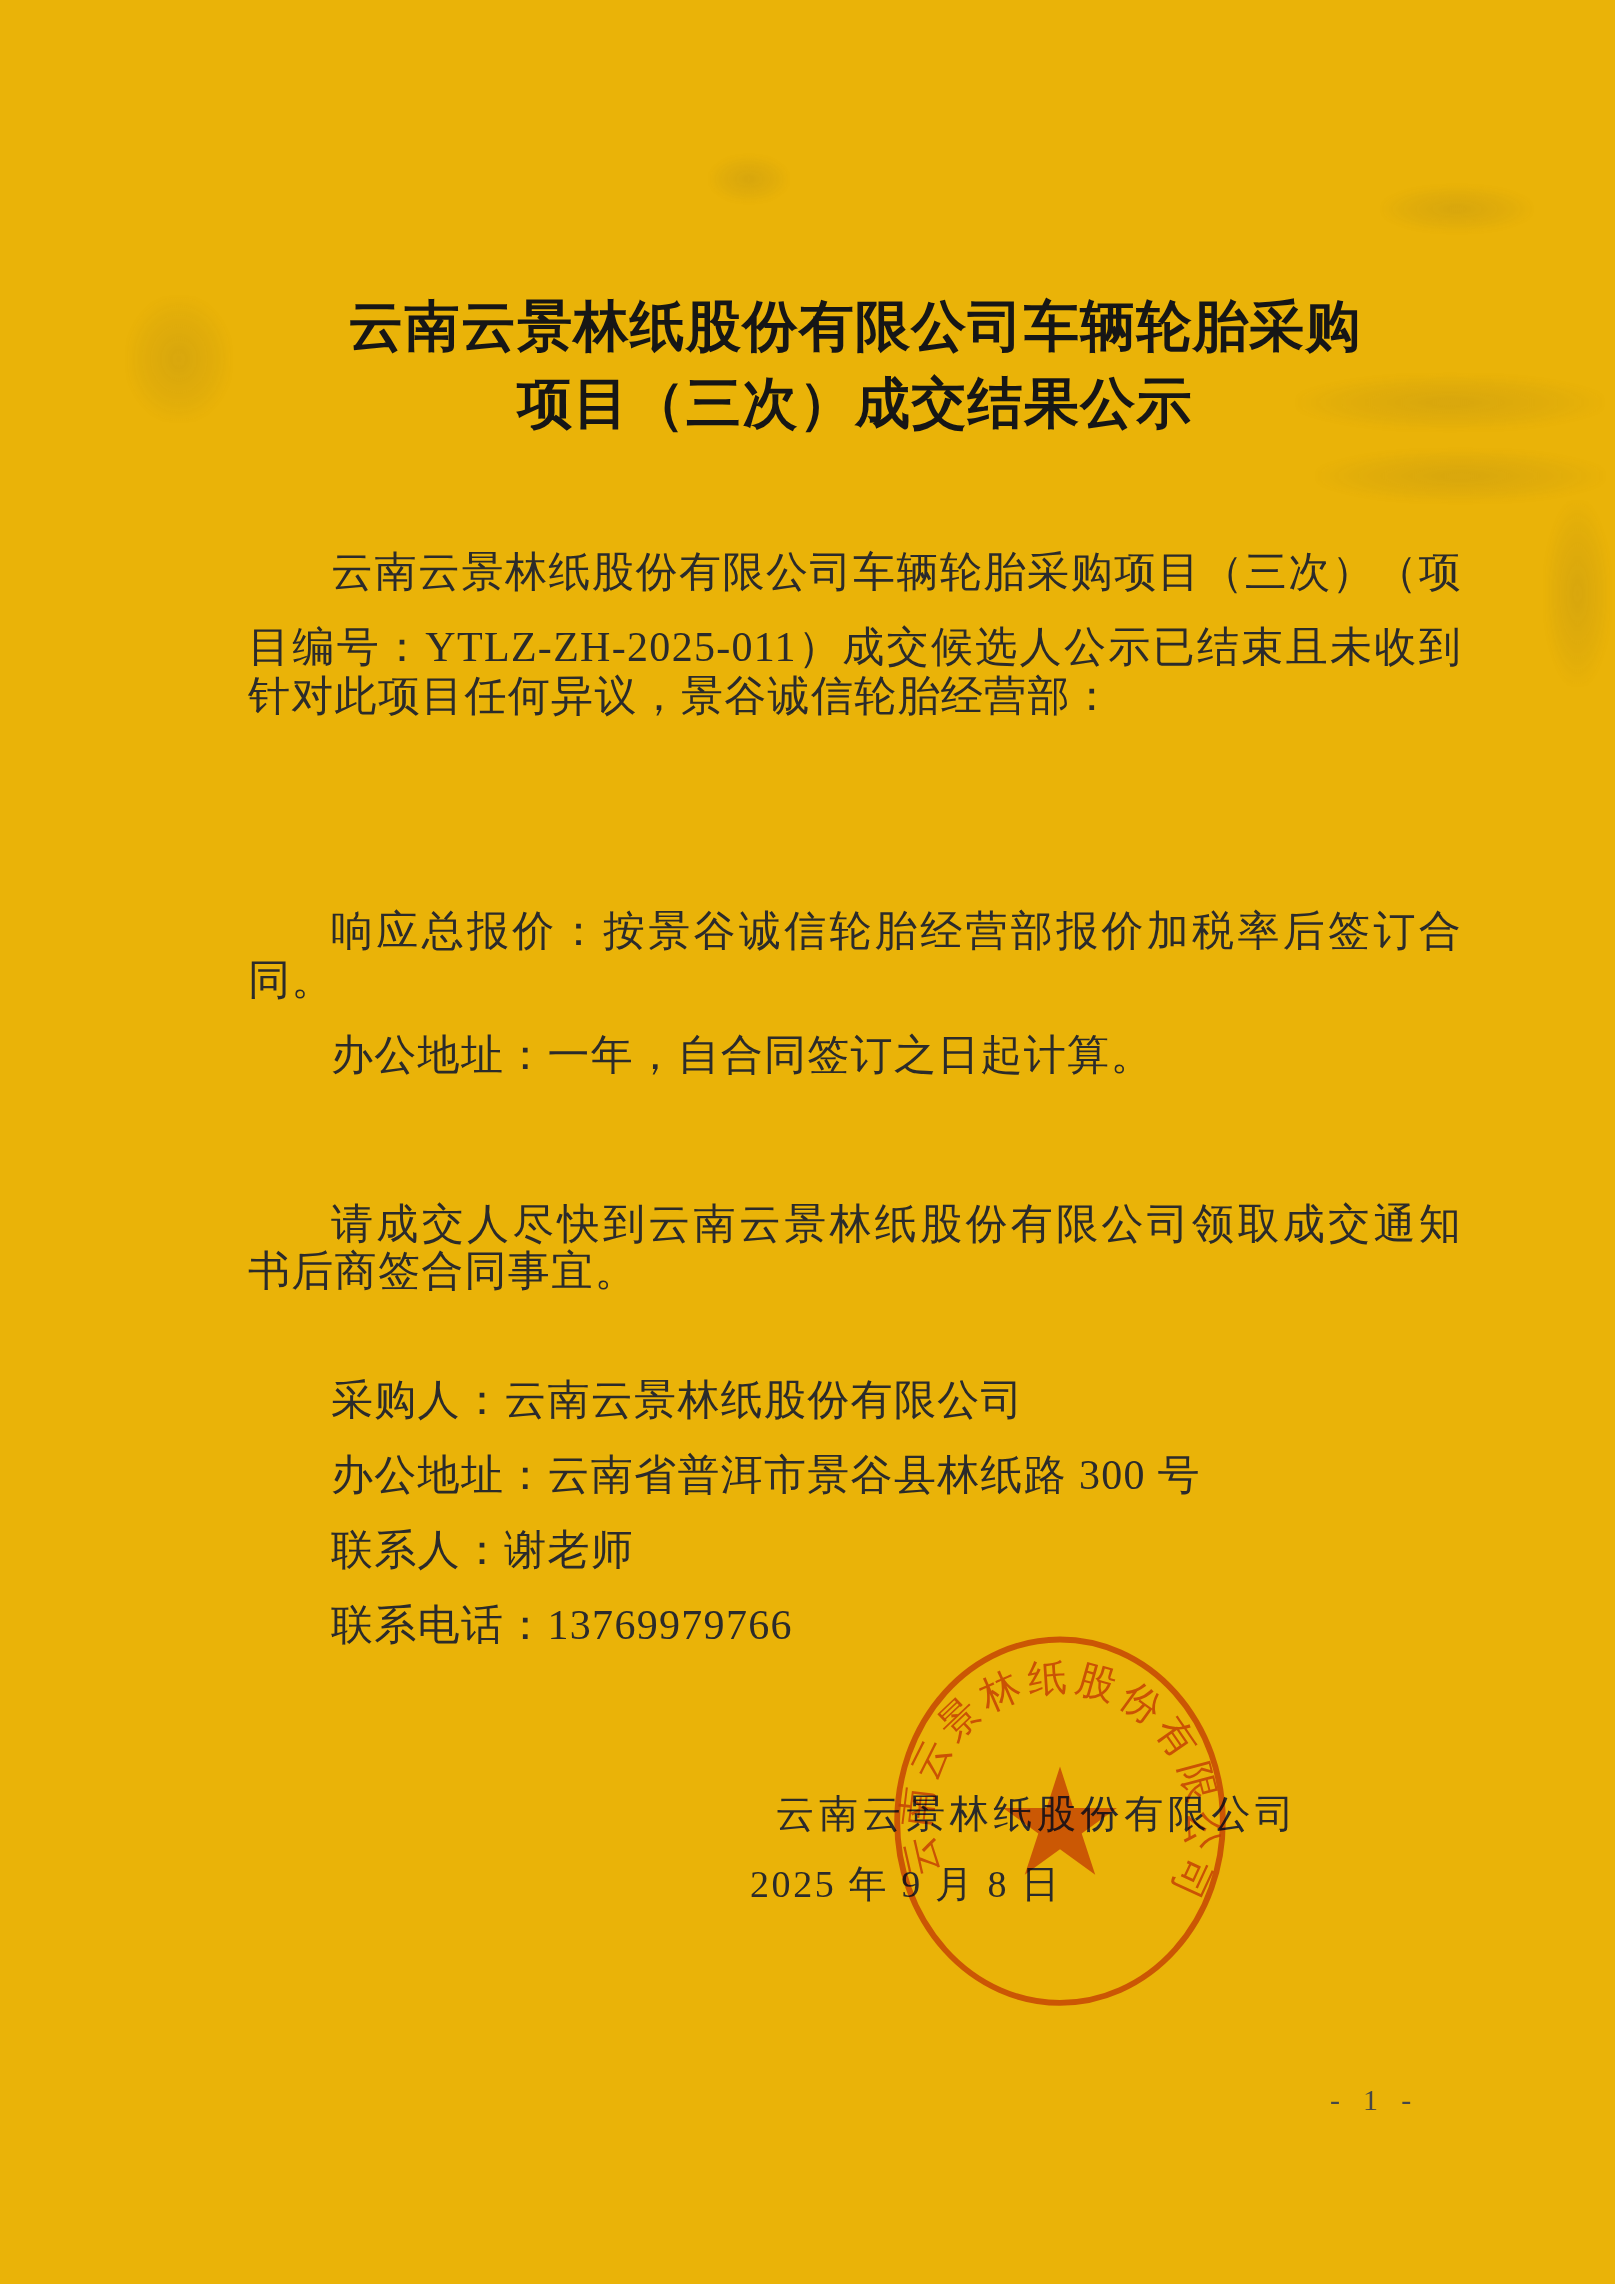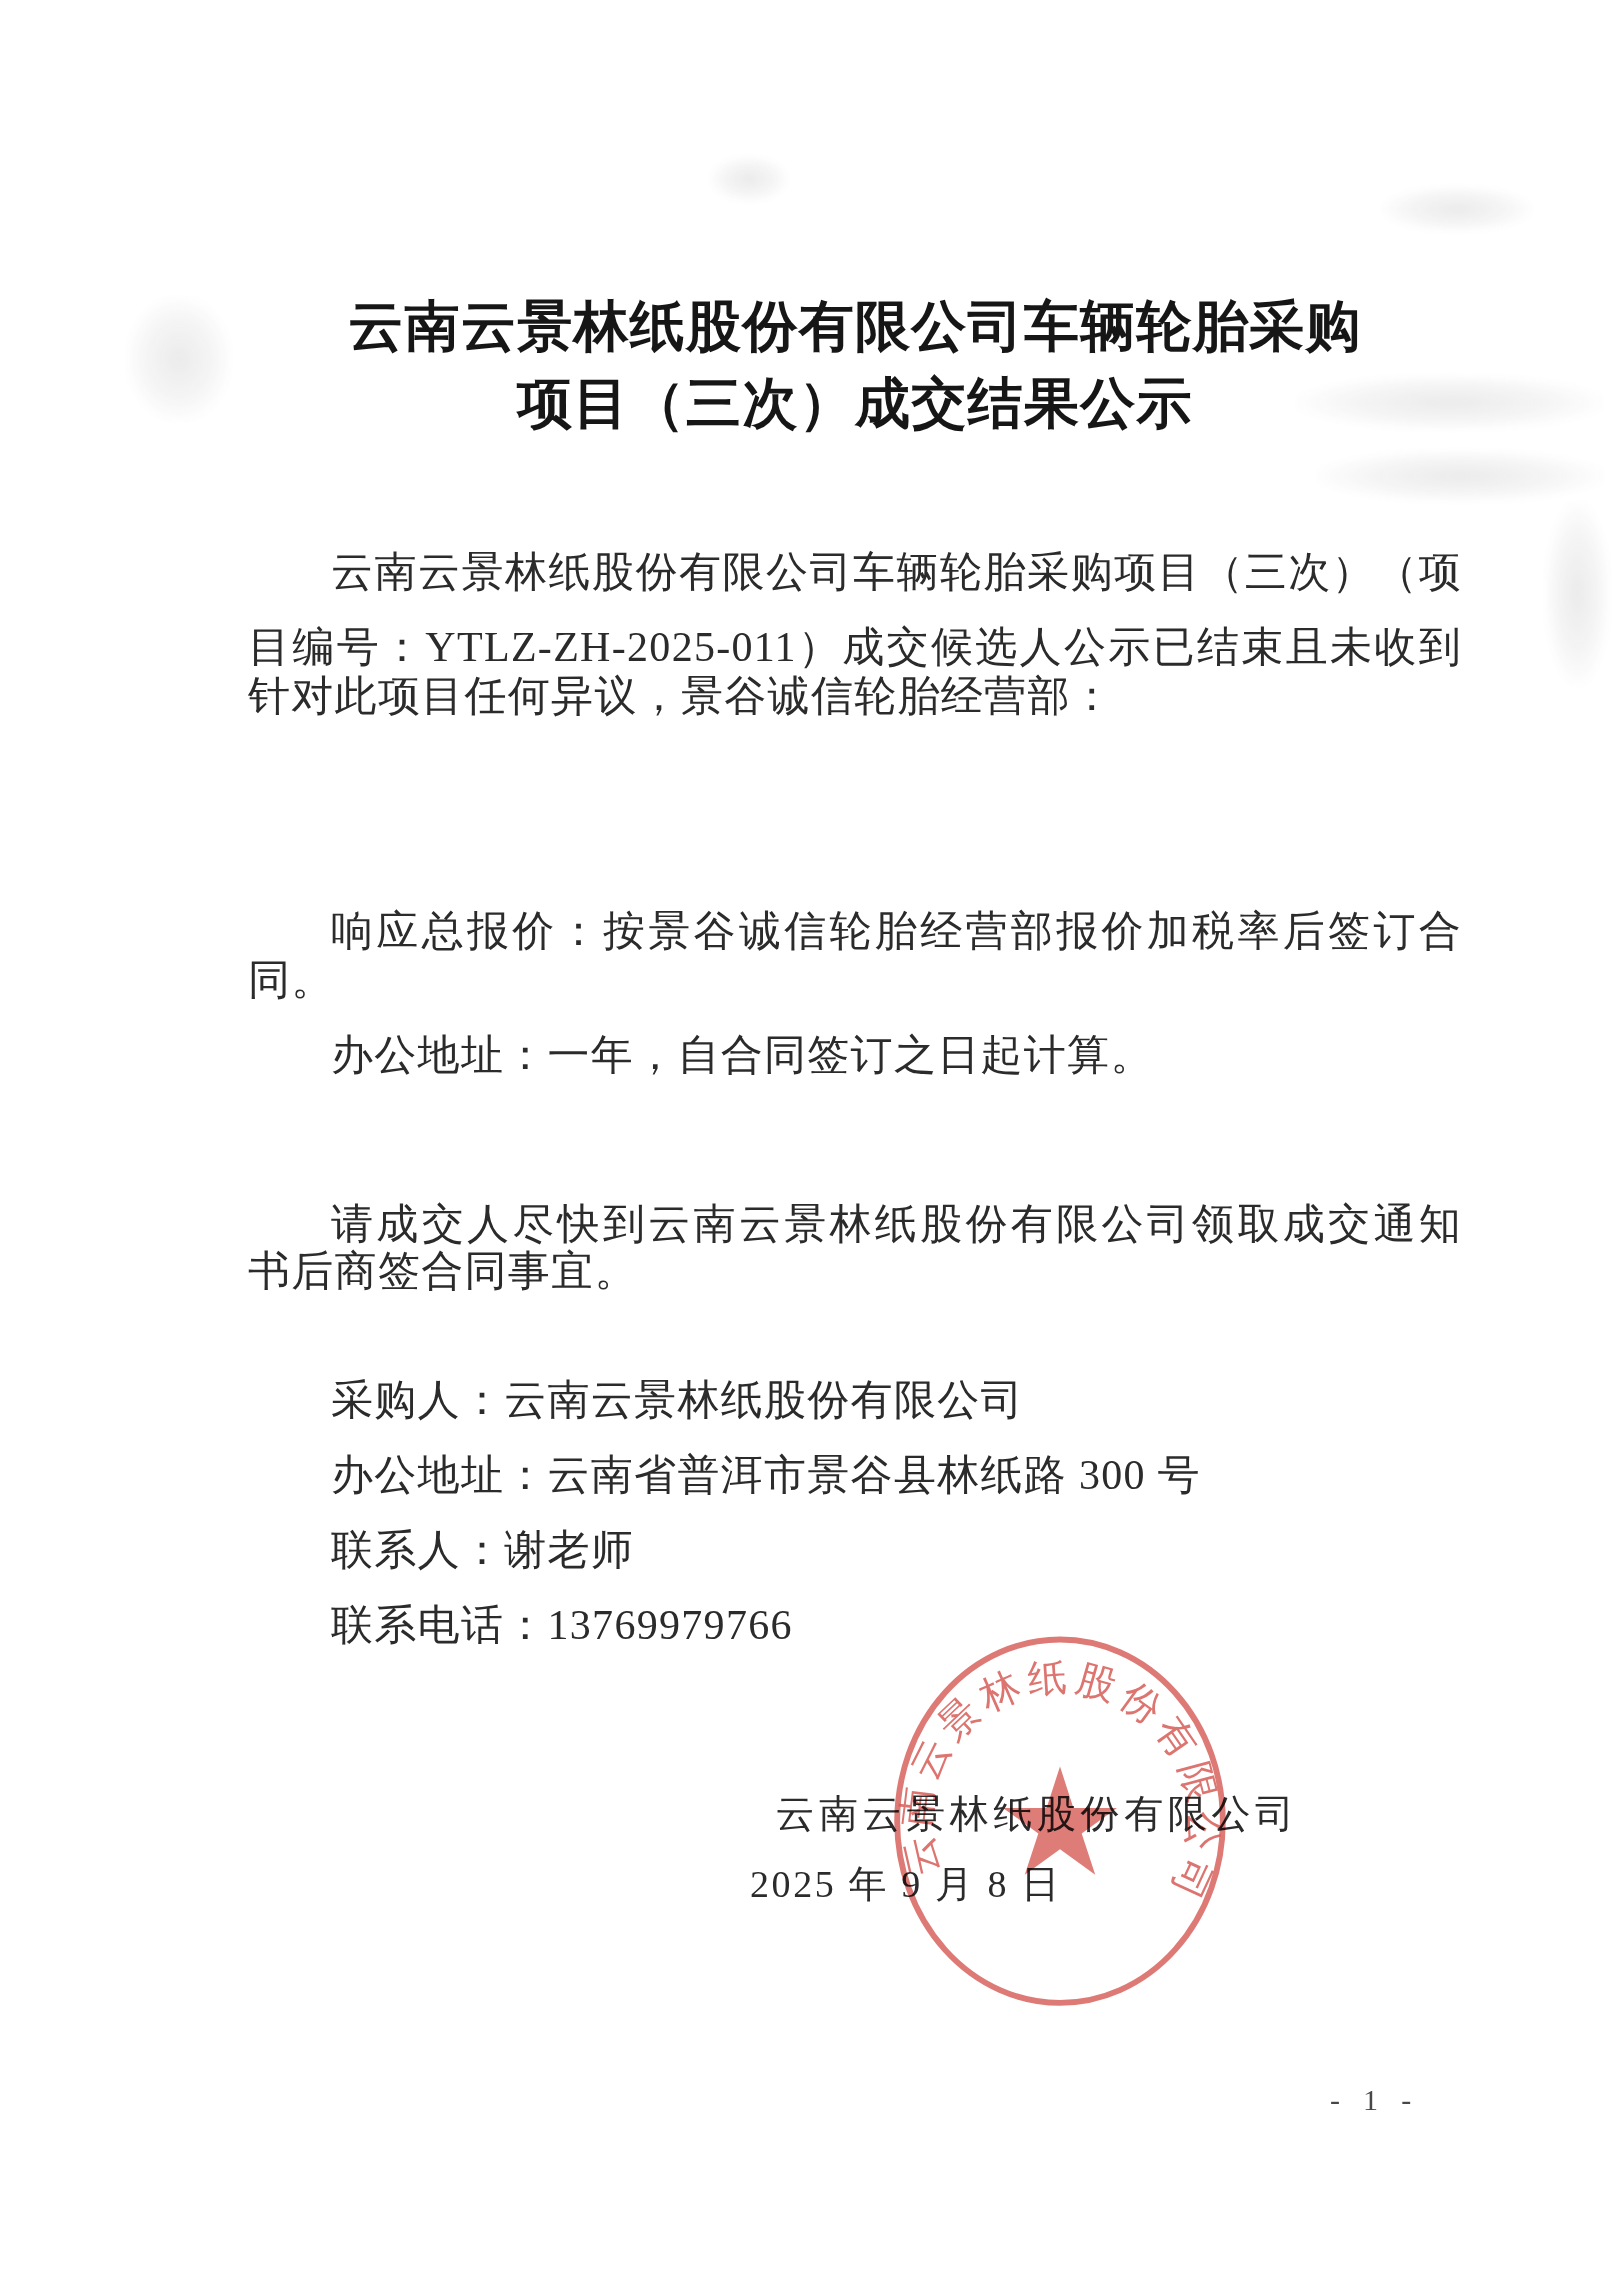--- a/index.html
+++ b/index.html
@@ -1,19 +1,19 @@
 <!DOCTYPE html>
 <html style="font-size:10.4px"><head>
 <meta charset="utf-8">
 <style>
   html,body{margin:0;padding:0;background:#9a9a9a;}
   .page{
     position:relative;
     width:1616px;height:2284px;
-    background:#ffffff;
+    background:#eab308;
     overflow:hidden;
     font-family:"Liberation Serif","DejaVu Serif",serif;
     color:#262626;
   }
   
   .title{
     position:absolute;left:248px;width:1214px;
     text-align:center;
     font-family:"DejaVu Sans","Liberation Sans",sans-serif;
     font-weight:700;color:#161616;

